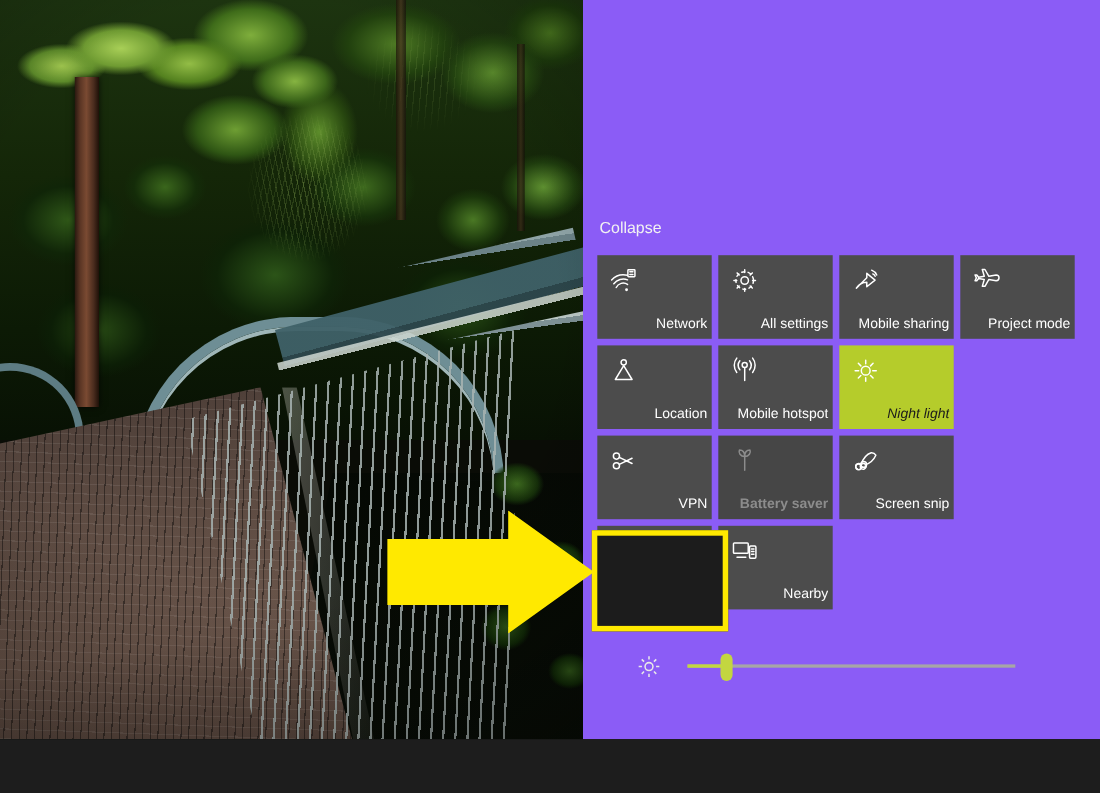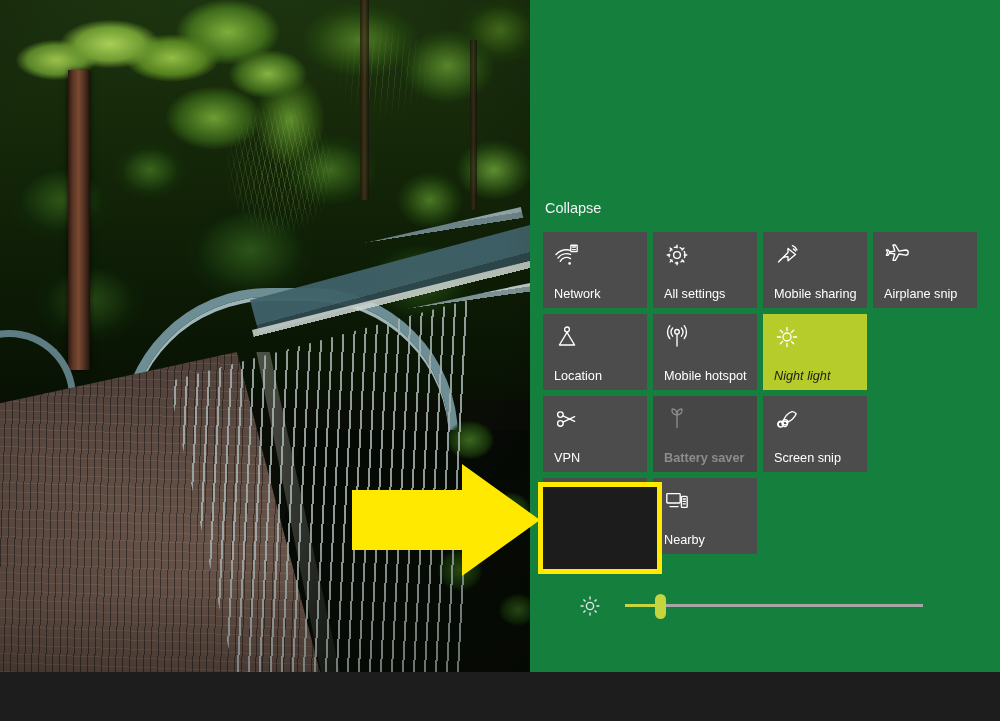--- a/index.html
+++ b/index.html
@@ -98,30 +98,30 @@
     background:
       radial-gradient(ellipse 30px 24px at 40px 40px,#3d6a1f 0%,#16300a 62%,transparent 82%),
       radial-gradient(ellipse 26px 22px at 80px 110px,#37621c 0%,#133009 62%,transparent 82%),
       radial-gradient(ellipse 28px 26px at 30px 170px,#2f5718 0%,#112a07 62%,transparent 82%),
       radial-gradient(ellipse 24px 20px at 88px 210px,#335c1a 0%,#112a07 62%,transparent 82%);}
   .vignette{left:0;top:0;width:530px;height:672px;
     background:radial-gradient(ellipse 120% 95% at 45% 40%, rgba(0,0,0,0) 42%, rgba(0,0,0,.55) 100%);}
 
   
   #action-center{position:absolute;left:530px;top:0;width:470px;height:672px;
-                 background:#15803d;}
+                 background:#8b5cf6;}
   #collapse{position:absolute;left:15px;top:200px;color:#f2f2f2;font-size:14.5px;cursor:default;}
 
   #tiles{position:absolute;left:13px;top:232px;width:445px;}
   .tile-row{display:flex;gap:6px;margin-bottom:6px;}
   .tile{position:relative;width:104px;height:76px;background:#4c4c4c;cursor:default;}
   .tile .t-icon{position:absolute;left:11px;top:10px;width:26px;height:26px;
                 color:#ffffff;display:block;}
   .tile .t-label{position:absolute;left:11px;bottom:7px;right:4px;color:#ffffff;
-                 font-size:12.7px;white-space:nowrap;overflow:hidden;}
+                 font-size:12.7px;white-space:nowrap;overflow:hidden;text-align:right;}
   .tile.on{background:#b5cc2b;}
   .tile.on .t-label{color:#1b1b1b;font-style:italic;}
   .tile.on .t-icon{color:#ffffff;}
   .tile.disabled{background:#464646;}
   .tile.disabled .t-label{color:#8c8c8c;font-weight:bold;}
   .tile.disabled .t-icon{color:#8c8c8c;}
   .tile.empty{background:transparent;}
   .tile svg{display:block;}
 
   
@@ -203,21 +203,21 @@
               </svg>
             </span>
             <span class="t-label">Mobile sharing</span>
           </div>
           <div class="tile">
             <span class="t-icon">
               <svg viewBox="0 0 26 26" width="26" height="26" fill="none" stroke="currentColor" stroke-width="1.35" stroke-linecap="round" stroke-linejoin="round">
                 <path d="M21.6 13.2 L15 12 L11.4 18.3 L9 18.3 L10.8 12 L5.6 11.2 L4 13.3 L2.4 13.3 L3.6 10.6 L2.4 7.9 L4 7.9 L5.6 10 L10.8 9.2 L9 3 L11.4 3 L15 9.2 L21.6 8 a2.6 2.6 0 0 1 0 5.2 Z"></path>
               </svg>
             </span>
-            <span class="t-label">Airplane snip</span>
+            <span class="t-label">Project mode</span>
           </div>
         </div>
         <div class="tile-row">
           <div class="tile">
             <span class="t-icon">
               <svg viewBox="0 0 26 26" width="26" height="26" fill="none" stroke="currentColor" stroke-width="1.35" stroke-linecap="round" stroke-linejoin="round">
                 <circle cx="13" cy="5.4" r="2.4"></circle>
                 <path d="M13 8.4 L5.4 21 L20.6 21 Z"></path>
               </svg>
             </span>

